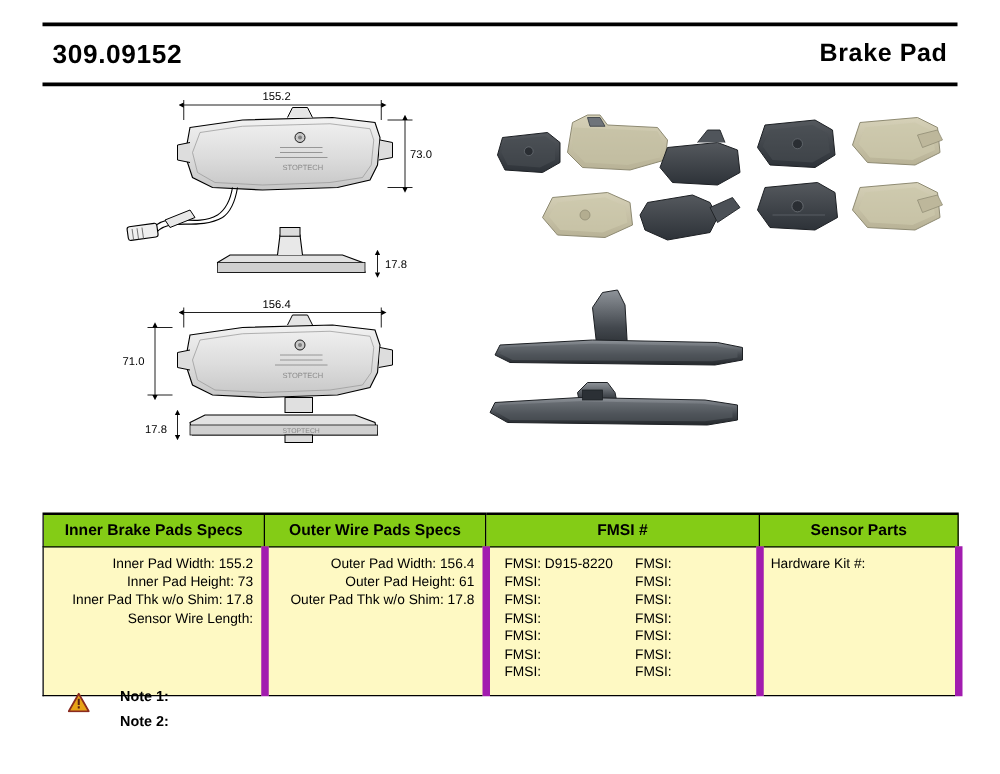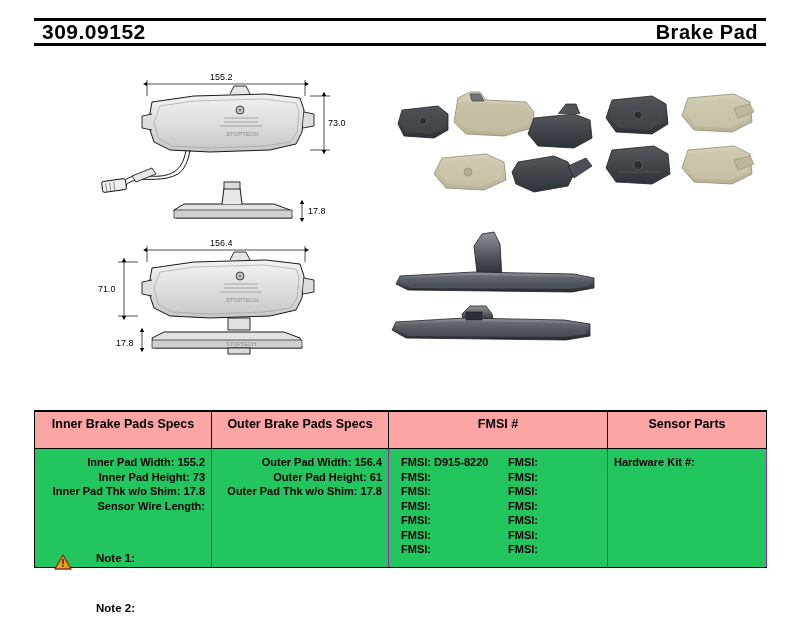--- a/index.html
+++ b/index.html
@@ -15,21 +15,21 @@
     position: relative;
     overflow: hidden;
   }
 
   
   .header {
     position: absolute;
     left: 34px;
     top: 18px;
     width: 732px;
-    height: 28px;
+    height: 51px;
     border-top: 3px solid #000;
     border-bottom: 3px solid #000;
     box-sizing: border-box;
     display: flex;
     align-items: center;
     justify-content: space-between;
     padding: 0 8px;
   }
   .header .part-number {
     font-size: 21px;
@@ -60,31 +60,30 @@
     top: 410px;
     width: 732px;
     border-collapse: collapse;
     table-layout: fixed;
   }
   .spec-table th {
     border: 1px solid #000;
     border-top: 2px solid #000;
     font-size: 12.5px;
     font-weight: bold;
-    padding: 5px 0 17px 0;
+    padding: 5px 0 6px 0;
     text-align: center;
-    background: #fca5a5;
+    background: #84cc16;
   }
   .spec-table td {
     border-left: 1px solid #000;
-    border-right: 1px solid #a21caf;
+    border-right: 6px solid #a21caf;
     vertical-align: top;
     padding: 6px 6px 10px 6px;
-    background: #22c55e;
-    font-weight: bold;
+    background: #fef9c3;
   }
   .spec-table tr.body-row td {
     border-bottom: 1px solid #000;
   }
   .spec-line {
     font-size: 11px;
     line-height: 14.5px;
     white-space: nowrap;
   }
   .right-align { text-align: right; }
@@ -118,21 +117,21 @@
     width: 22px;
     display: flex;
     align-items: center;
     justify-content: center;
   }
   .note-row .note-text {
     font-size: 11.5px;
     font-weight: bold;
     margin-left: 22px;
   }
-  .note-row.second .note-text { margin-left: 44px; margin-top: 30px; }
+  .note-row.second .note-text { margin-left: 44px; }
 
   .dim-label {
     font-family: "Liberation Sans", sans-serif;
     font-size: 9px;
   }
 </style>
 </head>
 <body>
 
 <div class="header">
@@ -320,21 +319,21 @@
 <table class="spec-table">
   <colgroup>
     <col style="width:177px">
     <col style="width:177px">
     <col style="width:219px">
     <col style="width:159px">
   </colgroup>
   <thead>
     <tr>
       <th>Inner Brake Pads Specs</th>
-      <th>Outer Brake Pads Specs</th>
+      <th>Outer Wire Pads Specs</th>
       <th>FMSI #</th>
       <th>Sensor Parts</th>
     </tr>
   </thead>
   <tbody>
     <tr class="body-row">
 
       <td>
         <div class="spec-line right-align">Inner Pad Width: 155.2</div>
         <div class="spec-line right-align">Inner Pad Height: 73</div>

